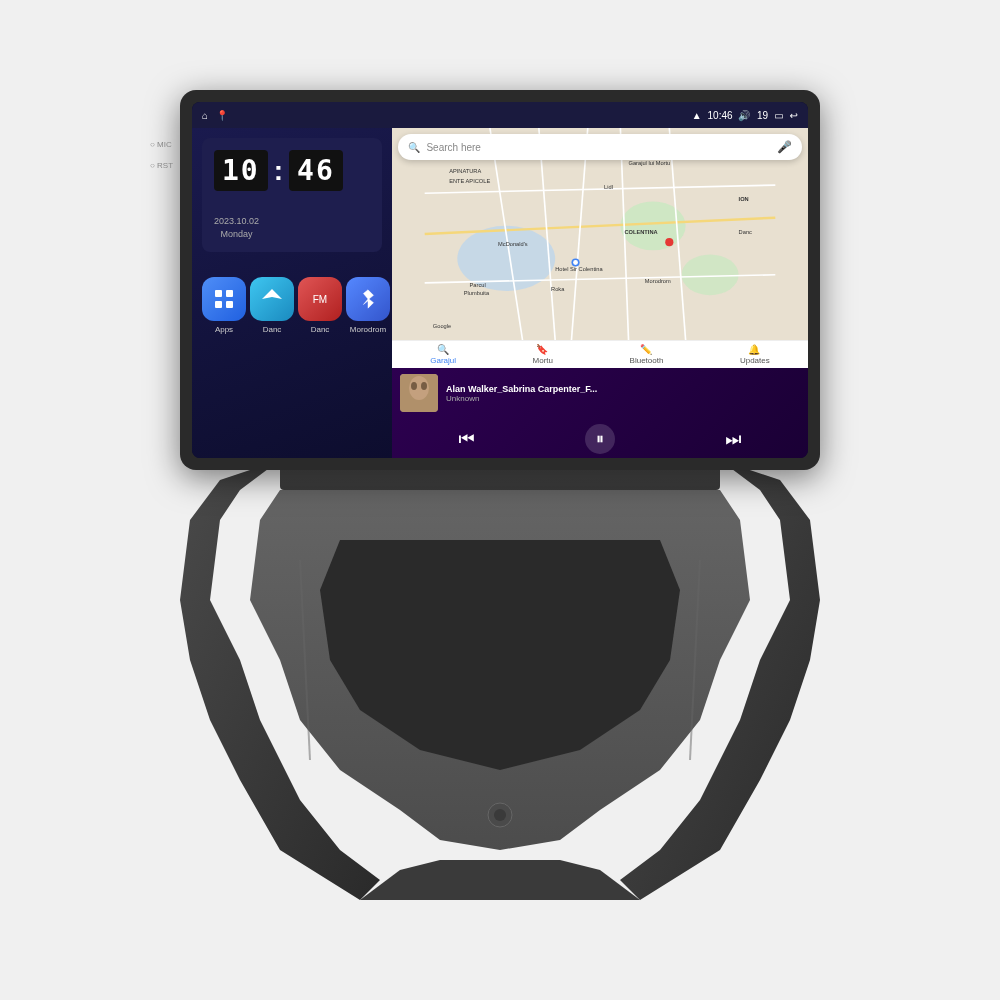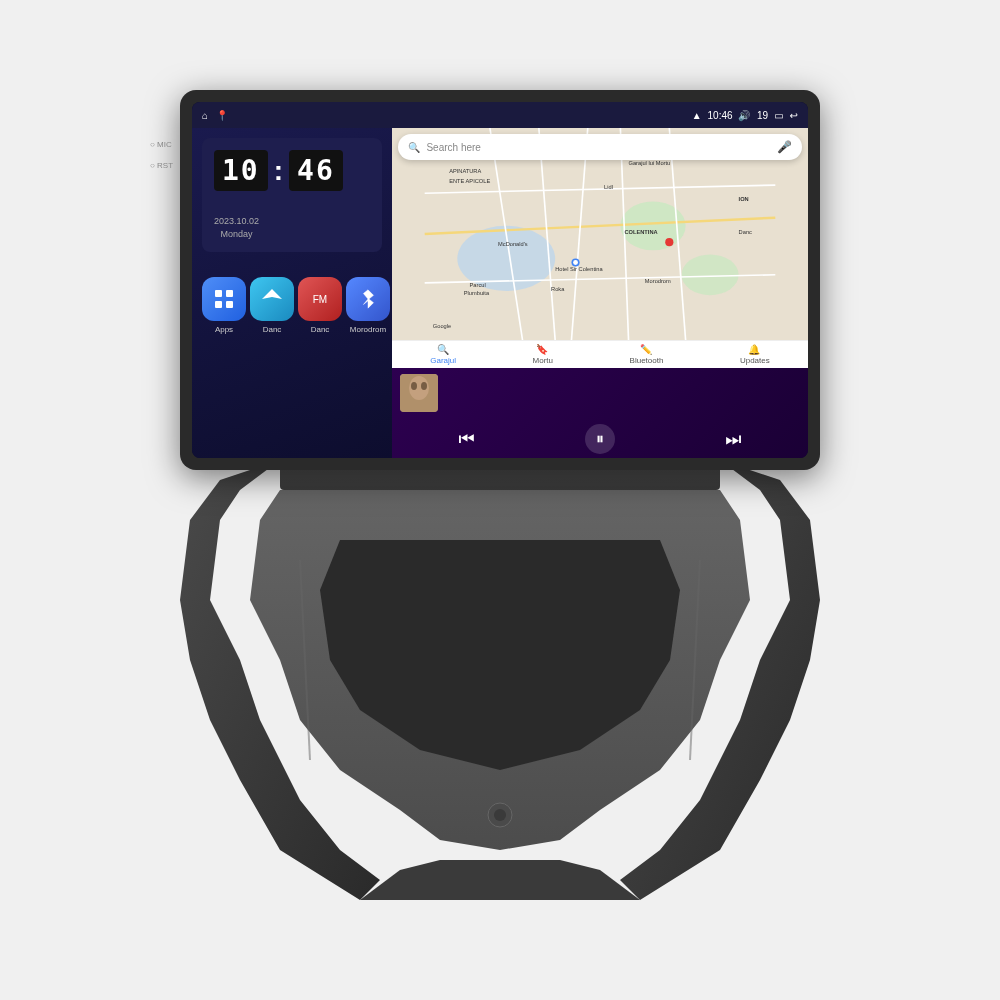--- a/index.html
+++ b/index.html
@@ -480,20 +480,24 @@
                 <div class="music-thumb-face">
                   <svg width="38" height="38" viewBox="0 0 38 38">
                     <rect width="38" height="38" fill="#b0906a"></rect>
 
                     <ellipse cx="19" cy="14" rx="10" ry="12" fill="#c4a07e"></ellipse>
                     <ellipse cx="14" cy="12" rx="3" ry="4" fill="#2a1a0a" opacity="0.5"></ellipse>
                     <ellipse cx="24" cy="12" rx="3" ry="4" fill="#2a1a0a" opacity="0.5"></ellipse>
                   </svg>
                 </div>
               </div>
+              <div class="music-text">
+                <div class="music-title">Alan Walker_Sabrina Carpenter_F...</div>
+                <div class="music-artist">Unknown</div>
+              </div>
             </div>
             <div class="music-progress">
               <div class="music-progress-fill"></div>
             </div>
             <div class="music-controls">
               <div class="music-btn">⏮</div>
               <div class="music-btn play">⏸</div>
               <div class="music-btn">⏭</div>
             </div>
           </div>

